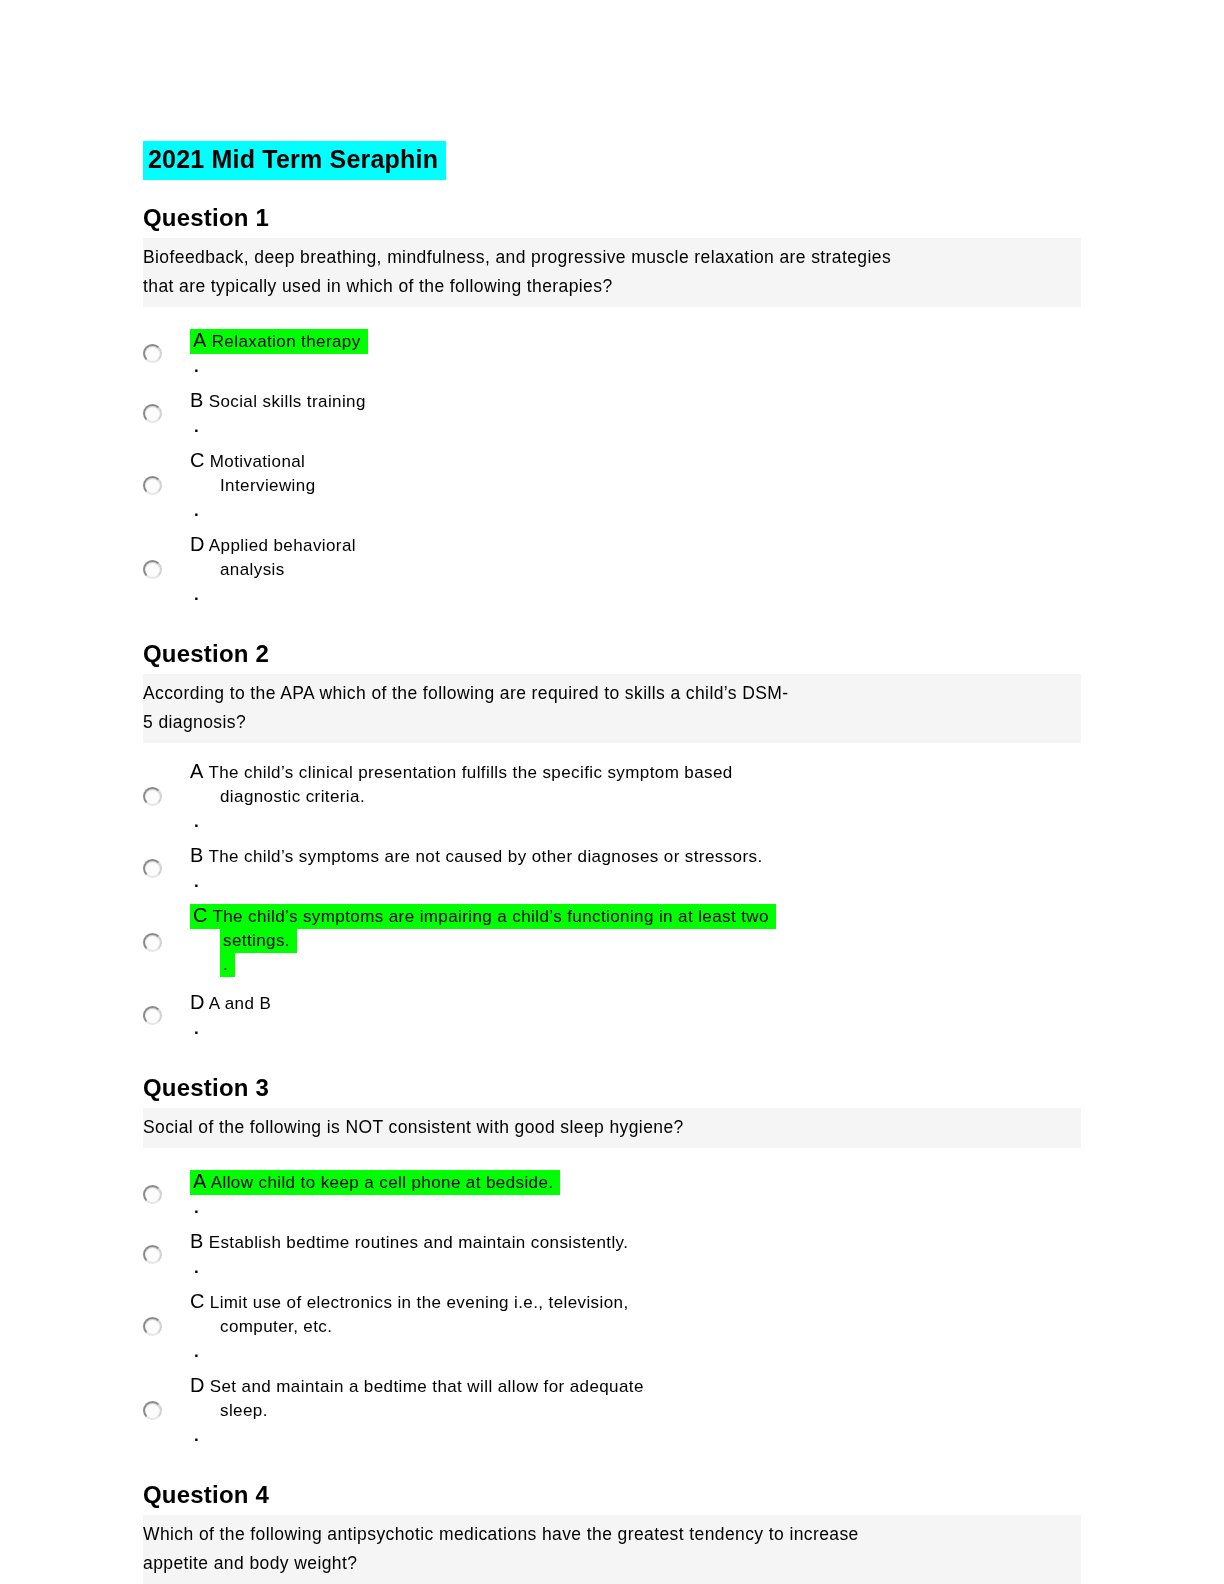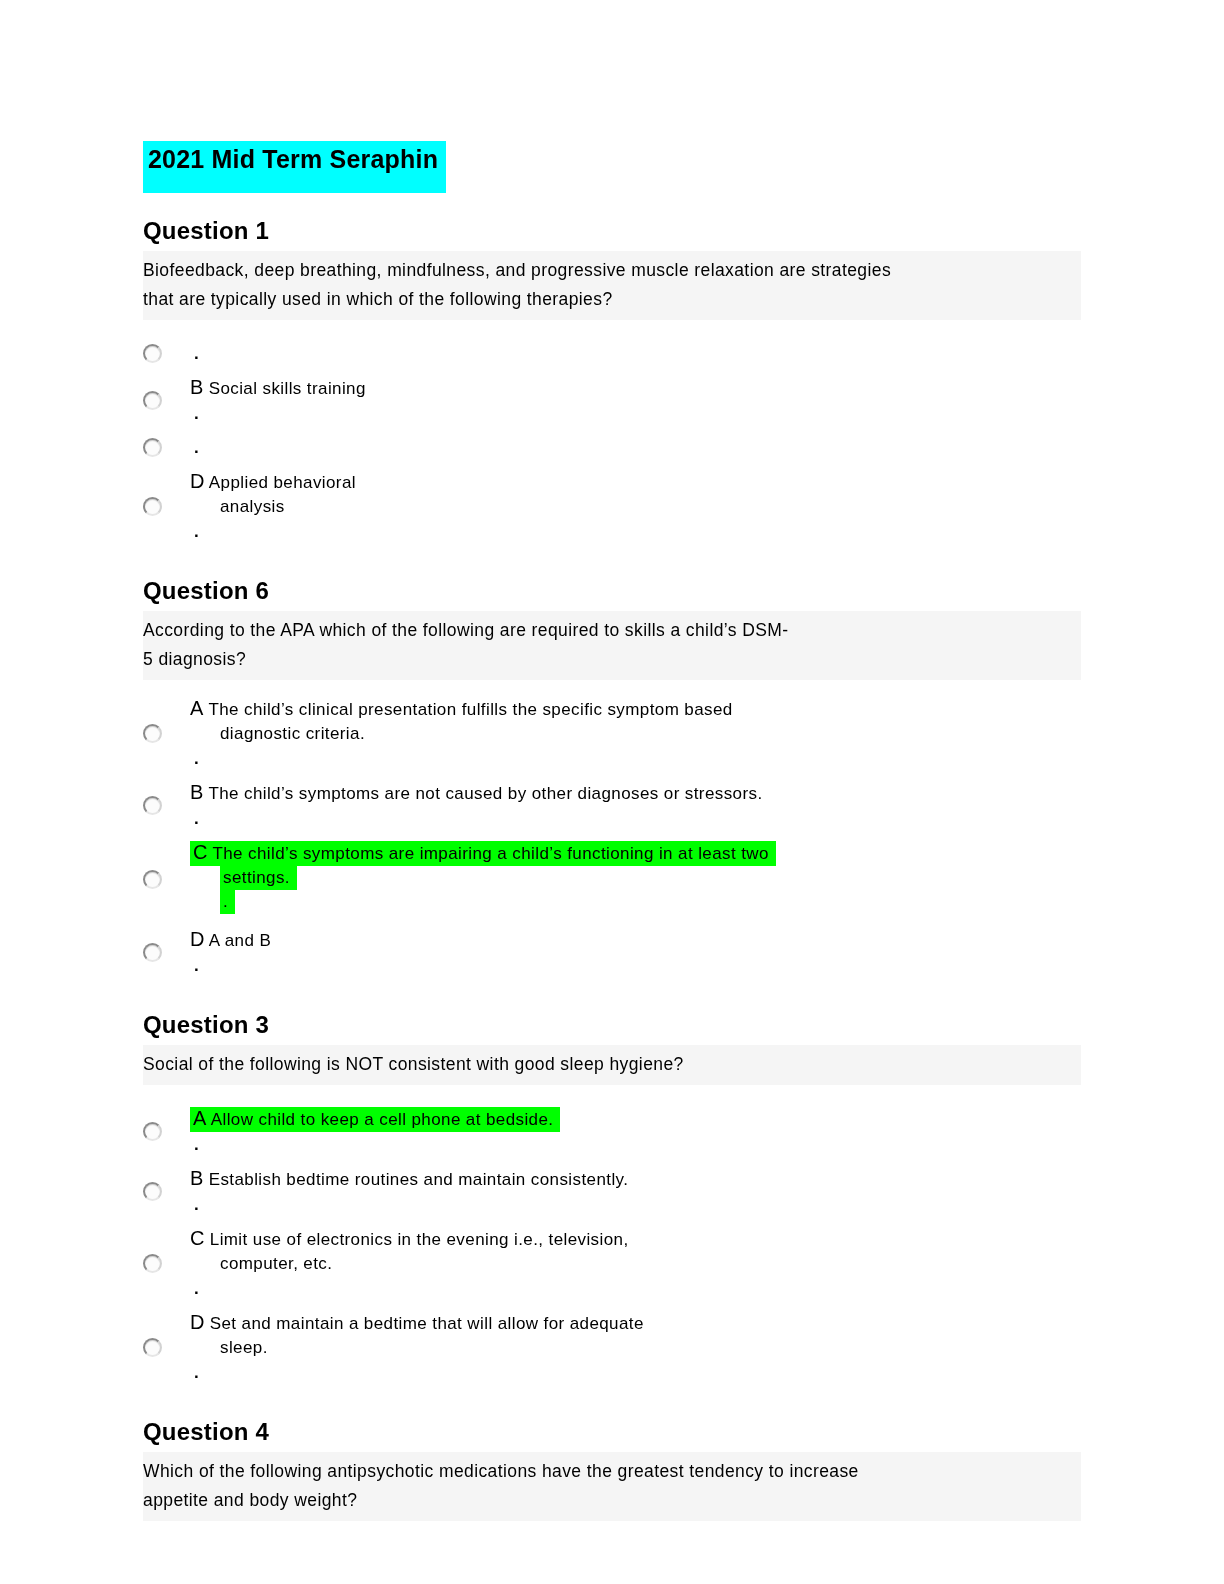--- a/index.html
+++ b/index.html
@@ -11,21 +11,21 @@
     font-family: "Liberation Sans", sans-serif;
     color: #000;
   }
   .page { padding: 141px 143px 0 143px; }
 
   .doc-title {
     display: inline-block;
     background: #00ffff;
     font-size: 25px;
     font-weight: bold;
-    padding: 4px 8px 19px 5px;
+    padding: 4px 8px 6px 5px;
     letter-spacing: 0.2px;
   }
 
   .q-heading {
     font-size: 24px;
     font-weight: bold;
     letter-spacing: 0.2px;
     margin: 37px 0 6px 0;
   }
   .question.first .q-heading { margin-top: 24px; }
@@ -102,60 +102,63 @@
     <div class="q-heading">Question 1</div>
     <div class="q-text">Biofeedback, deep breathing, mindfulness, and progressive muscle relaxation are strategies
 that are typically used in which of the following therapies?</div>
     <div class="opts">
 
       <div class="opt-row">
         <div class="radio-col">
             <span class="radio"></span>
           </div>
         <div class="opt-body">
+          <div class="opt-line"><span class="hl"><span class="opt-letter">A</span> <span>Relaxation therapy</span></span></div>
           <div class="opt-dot">.</div>
         </div>
       </div>
 
       <div class="opt-row">
         <div class="radio-col">
             <span class="radio"></span>
           </div>
         <div class="opt-body">
           <div class="opt-line"><span class="opt-letter">B</span> <span>Social skills training</span></div>
           <div class="opt-dot">.</div>
         </div>
       </div>
 
       <div class="opt-row">
         <div class="radio-col">
             <span class="radio"></span>
           </div>
         <div class="opt-body">
+          <div class="opt-line"><span class="opt-letter">C</span> <span>Motivational
+Interviewing</span></div>
           <div class="opt-dot">.</div>
         </div>
       </div>
 
       <div class="opt-row">
         <div class="radio-col">
             <span class="radio"></span>
           </div>
         <div class="opt-body">
           <div class="opt-line"><span class="opt-letter">D</span> <span>Applied behavioral
 analysis</span></div>
           <div class="opt-dot">.</div>
         </div>
       </div>
 
     </div>
   </div>
 
   
   <div class="question">
-    <div class="q-heading">Question 6</div>
+    <div class="q-heading">Question 2</div>
     <div class="q-text"><span>According to the APA which of the following are required to skills a child’s </span><span class="q2-italic">DSM-</span><br><span class="q2-italic">5</span><span> diagnosis?</span></div>
     <div class="opts" style="margin-top:16px;">
 
       <div class="opt-row">
         <div class="radio-col">
             <span class="radio"></span>
           </div>
         <div class="opt-body">
           <div class="opt-line"><span class="opt-letter">A</span> <span>The child’s clinical presentation fulfills the specific symptom based
 diagnostic criteria.</span></div>

